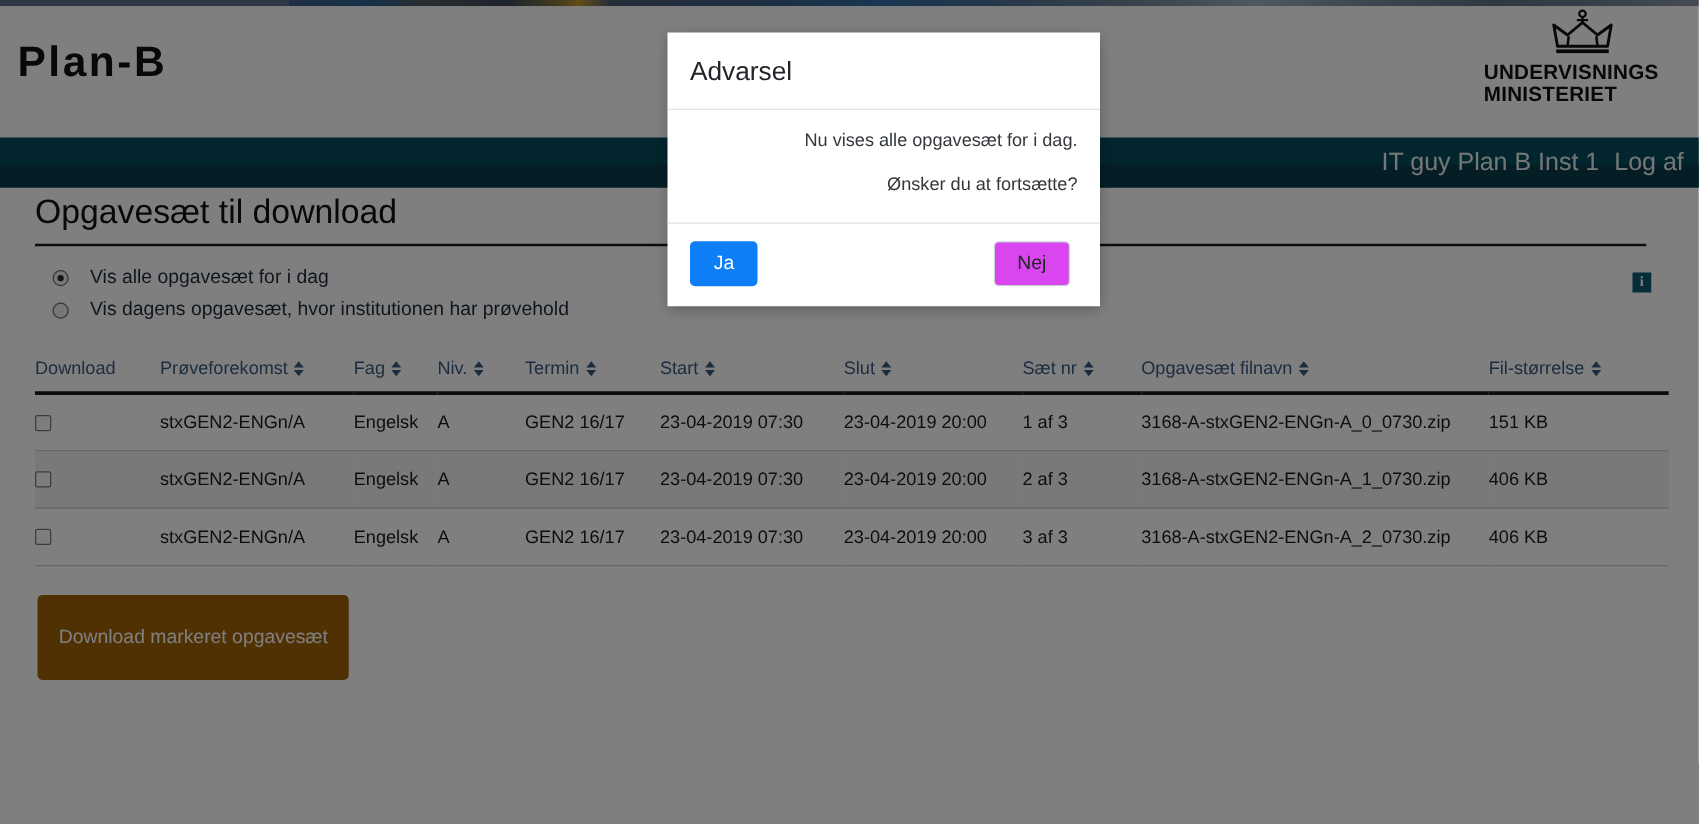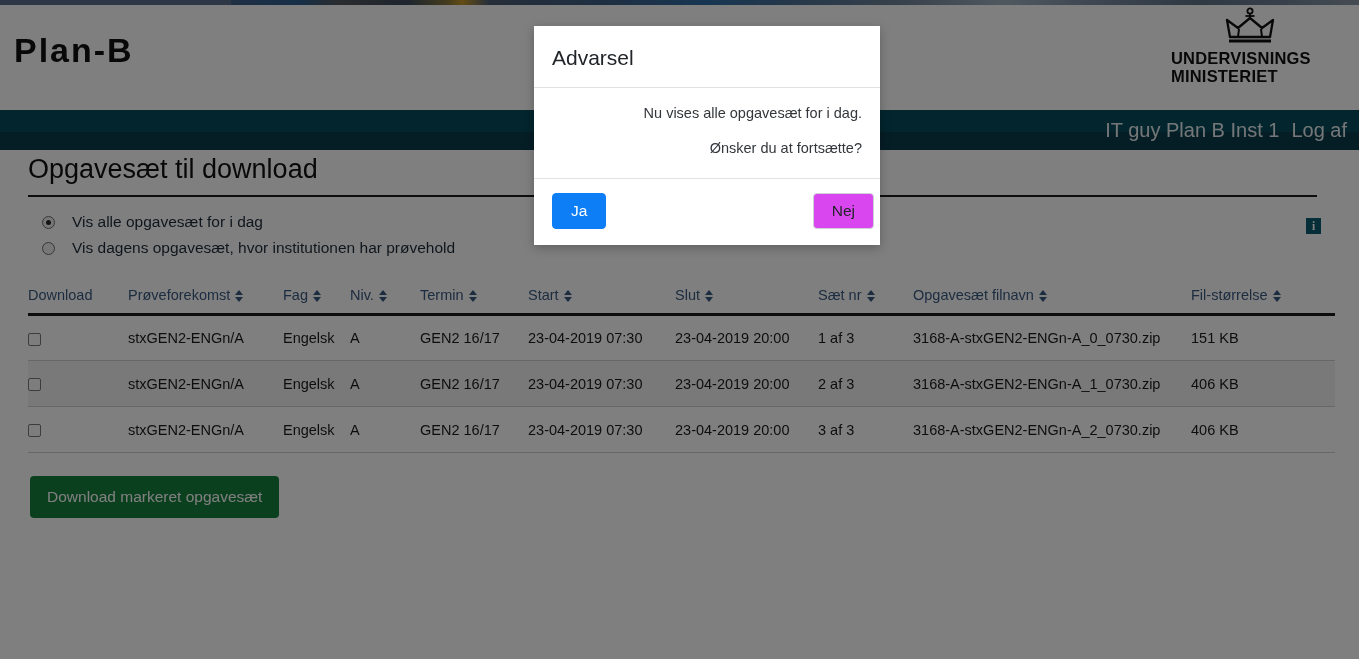--- a/index.html
+++ b/index.html
@@ -46,21 +46,21 @@
     position: absolute;
     left: 14px; top: 26px;
     font-size: 34px;
     font-weight: bold;
     letter-spacing: 2px;
     color: #111111;
     font-family: "Liberation Sans", sans-serif;
   }
   #ministry-logo {
     position: absolute;
-    right: 28px; top: 2px;
+    right: 12px; top: 2px;
     width: 160px;
     text-align: left;
   }
   #crown-icon {
     display: block;
     margin: 0 0 2px 52px;
   }
   #ministry-name {
     font-size: 16.5px;
     font-weight: bold;
@@ -214,24 +214,24 @@
   .col-start{ width: 147px; }
   .col-slut { width: 143px; }
   .col-saet { width: 95px;  }
   .col-file { width: 278px; }
   .col-size { width: 144px; }
 
   
   #download-button {
     margin: 23px 0 0 30px;
     display: inline-block;
-    background: #15803d;
+    background: #a16207;
     color: #ffffff;
     font-size: 15.5px;
-    padding: 12px 17px;
+    padding: 25px 17px;
     border: none;
     border-radius: 4px;
     cursor: pointer;
     font-family: "Liberation Sans", sans-serif;
   }
 
   
   #overlay {
     position: absolute;
     inset: 0;
@@ -261,21 +261,21 @@
     margin: 0 0 16px 0;
     font-size: 14.5px;
     color: #33373b;
     line-height: 1.3;
     text-align: right;
   }
   #modal-body p:last-child { margin-bottom: 0; }
   #modal-footer {
     display: flex;
     justify-content: space-between;
-    padding: 14px 6px 16px 18px;
+    padding: 14px 24px 16px 18px;
   }
   #modal-confirm-button {
     background: #0d7ef5;
     color: #ffffff;
     border: 1px solid #0d7ef5;
     border-radius: 4px;
     font-size: 15.5px;
     padding: 8px 18px;
     cursor: pointer;
     font-family: "Liberation Sans", sans-serif;

